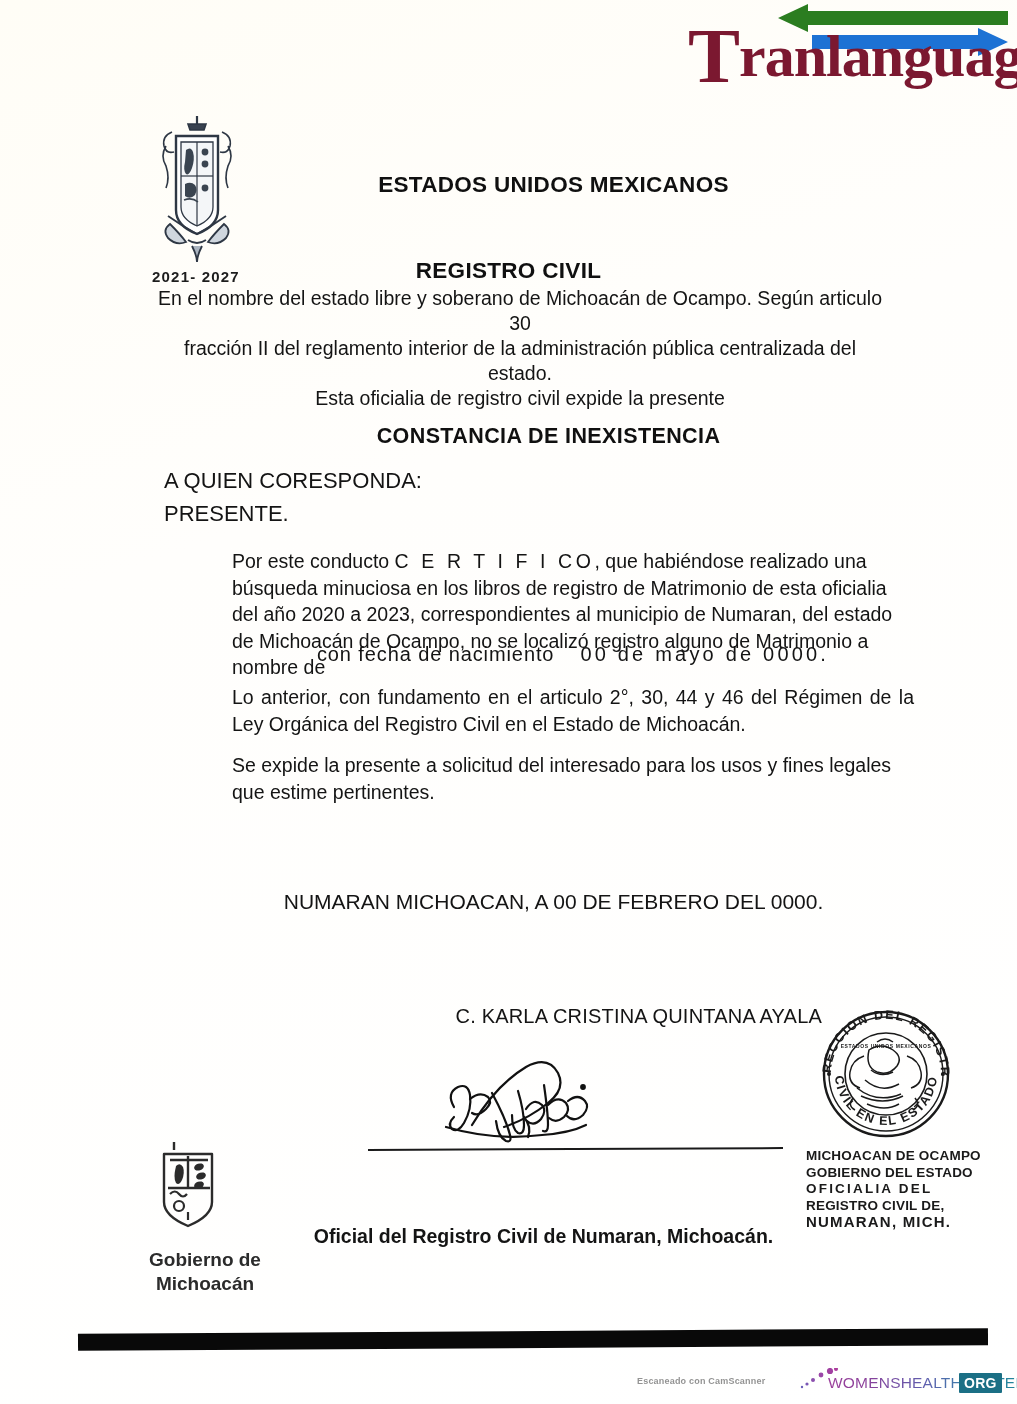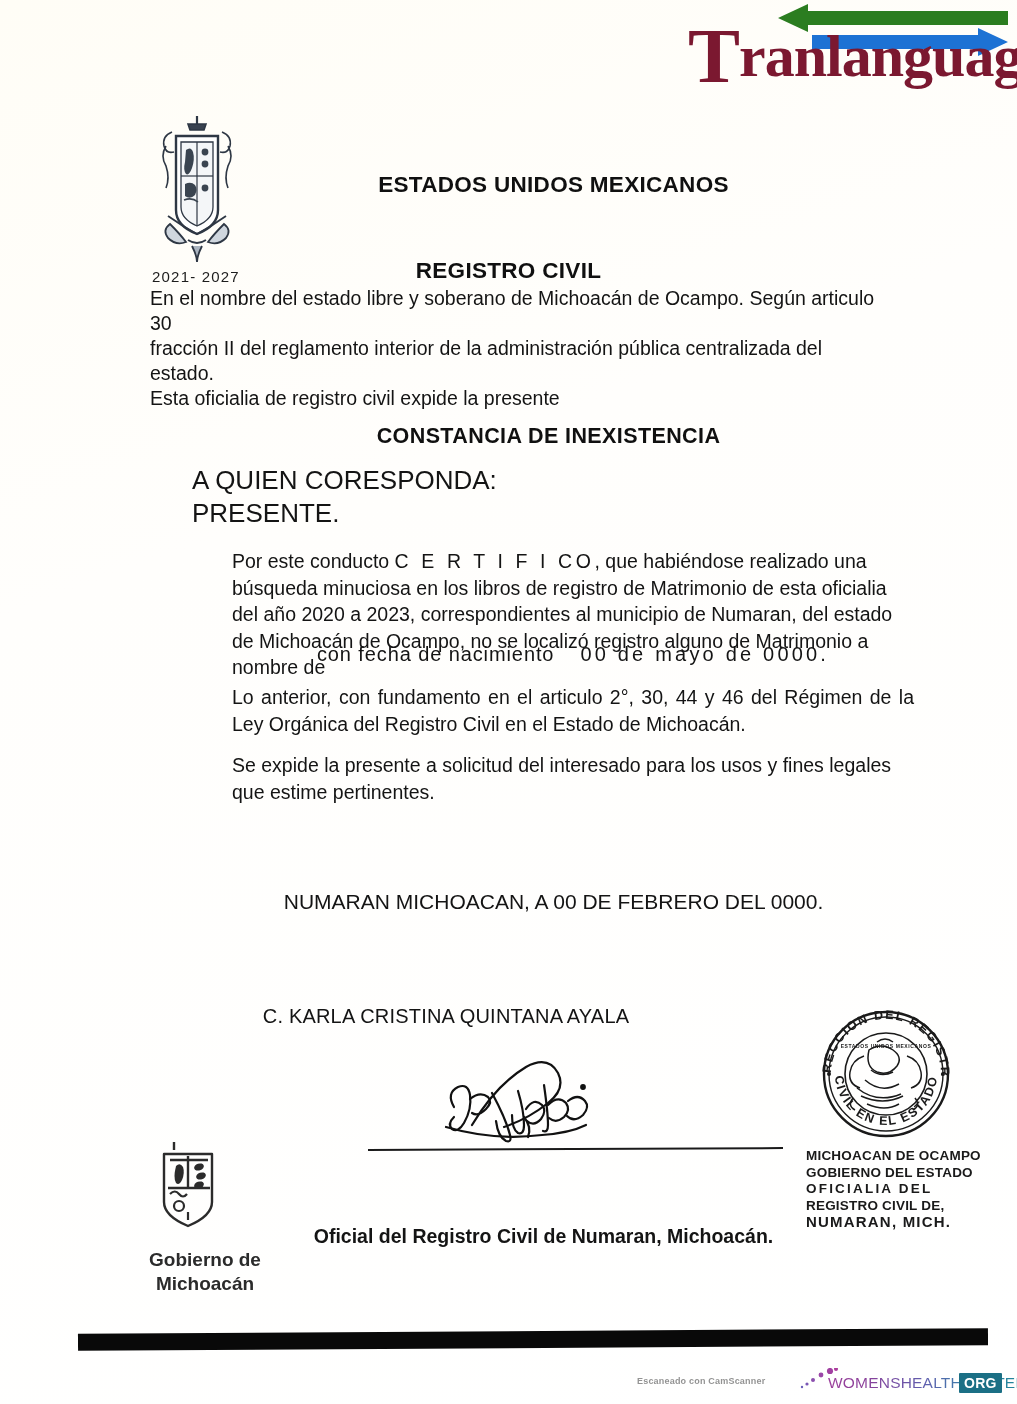--- a/index.html
+++ b/index.html
@@ -65,21 +65,21 @@
     left: 148px;
     width: 98px;
     height: 152px;
   }
 
   .term-years {
     position: absolute;
     top: 268px;
     left: 152px;
     font-size: 15px;
-    font-weight: 400;
+    font-weight: 700;
     letter-spacing: 1.2px;
     color: #1d1d1d;
     white-space: nowrap;
   }
 
   
   .hdr-estados {
     position: absolute;
     top: 172px;
     left: 0;
@@ -102,21 +102,21 @@
     font-size: 22.5px;
     font-weight: 700;
     letter-spacing: 0.3px;
     color: #101010;
   }
   .hdr-intro {
     position: absolute;
     top: 286px;
     left: 150px;
     width: 740px;
-    text-align: left;
+    text-align: center;
     font-size: 19.5px;
     line-height: 25px;
     color: #141414;
   }
 
   
   .doc-title {
     position: absolute;
     top: 408px;
     left: 0;
@@ -128,22 +128,22 @@
     font-weight: 700;
     letter-spacing: 0.4px;
     color: #101010;
     margin-top: 16px;
   }
 
   
   .addressee {
     position: absolute;
     top: 464px;
-    left: 192px;
-    font-size: 26px;
+    left: 164px;
+    font-size: 22px;
     line-height: 33px;
     color: #141414;
   }
 
   
   .body-block {
     position: absolute;
     left: 232px;
     width: 682px;
   }
@@ -189,21 +189,21 @@
   }
 
   
   .signer-name {
     position: absolute;
     top: 1005px;
     left: 0;
     width: 822px;
     padding-left: 70px;
     box-sizing: border-box;
-    text-align: center;
+    text-align: right;
     font-size: 20px;
     letter-spacing: 0.2px;
     color: #141414;
   }
   .signature-graphic {
     position: absolute;
     top: 1055px;
     left: 430px;
     width: 230px;
     height: 95px;

